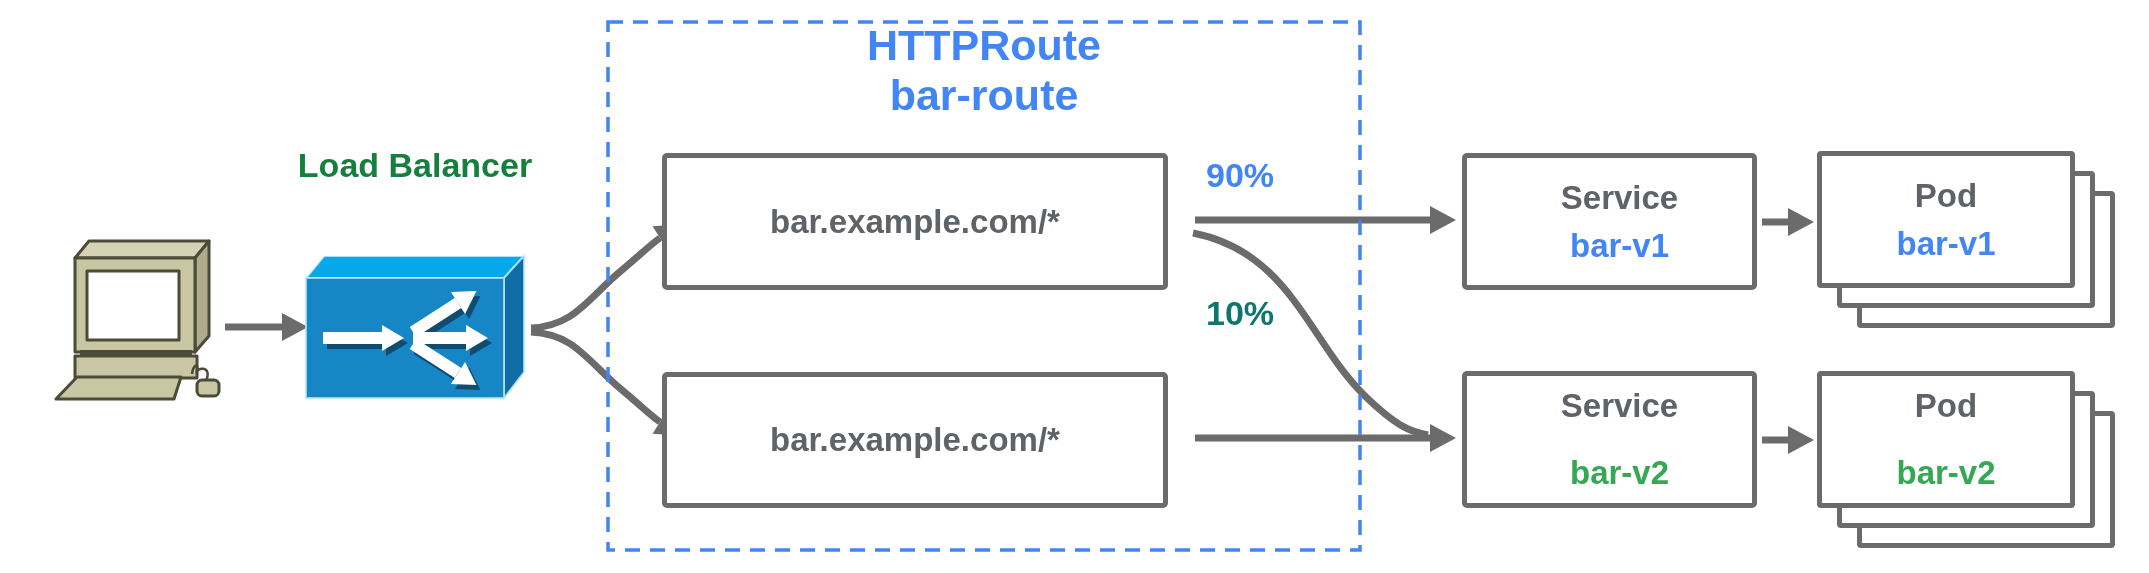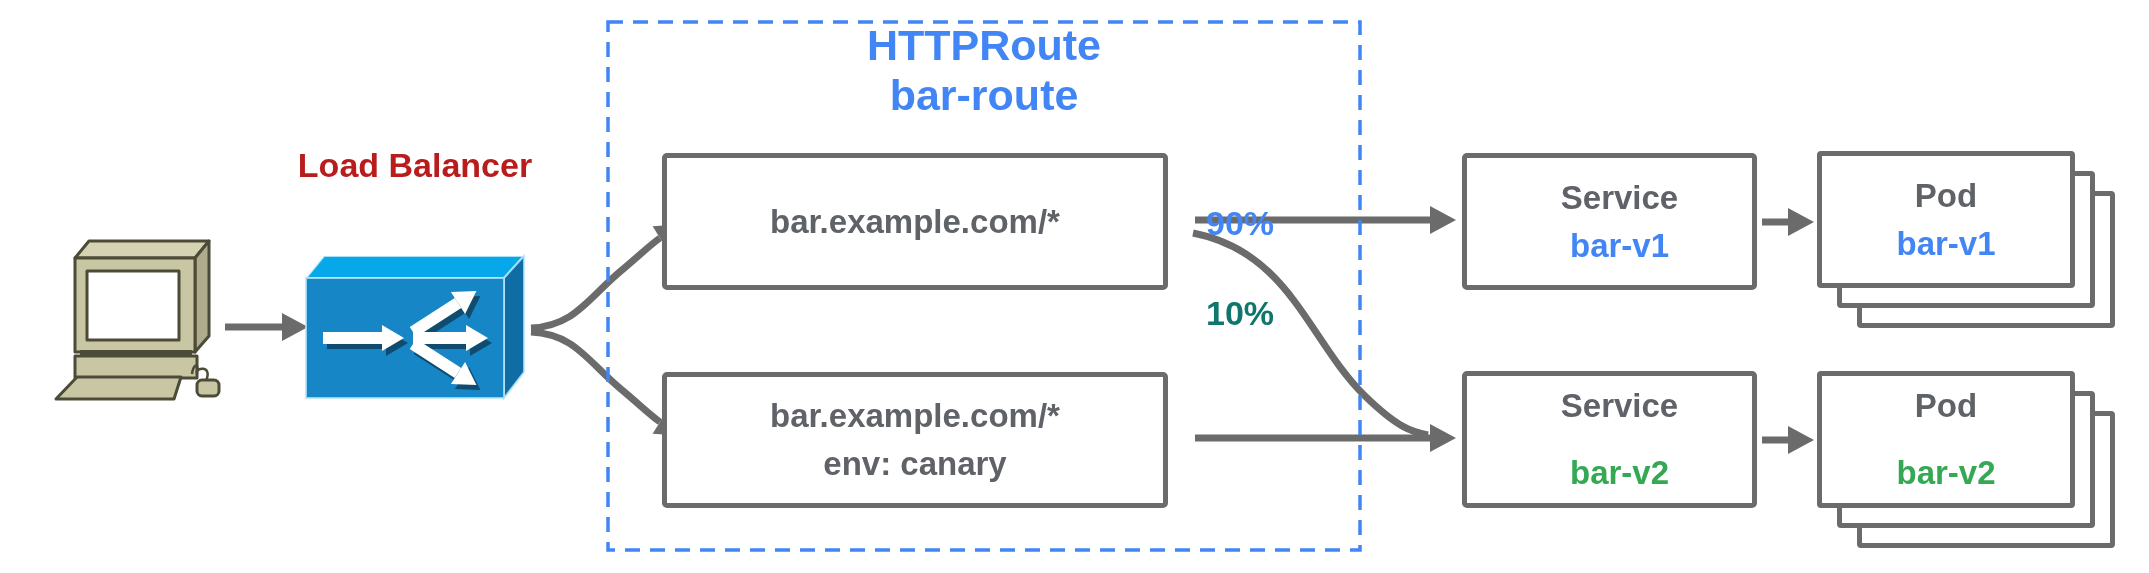--- a/index.html
+++ b/index.html
@@ -136,37 +136,36 @@
         <line x1="413" y1="332" x2="458" y2="303"></line>
           <polygon points="0,-13 22,0 0,13" transform="translate(458,303) rotate(-33)" stroke="none"></polygon>
         <line x1="413" y1="344" x2="458" y2="373"></line>
           <polygon points="0,-13 22,0 0,13" transform="translate(458,373) rotate(33)" stroke="none"></polygon>
       </g>
     </g>
 
     <rect x="608" y="22" width="752" height="528" fill="none" stroke="#4285F4" stroke-width="3.5" stroke-dasharray="15 10"></rect>
   </svg>
 
-  <div class="abs lb-label" style="color: #b91c1c;">Load Balancer</div>
+  <div class="abs lb-label" style="color: #15803d;">Load Balancer</div>
 
   <div class="abs route-title" style="color: rgb(66, 133, 244);">
     <div>HTTPRoute</div>
     <div>bar-route</div>
   </div>
 
   <div class="box rule-box rule-1">
     <div>bar.example.com/*</div>
   </div>
 
   <div class="box rule-box rule-2">
     <div>bar.example.com/*</div>
-    <div>env: canary</div>
   </div>
 
-  <div class="abs pct pct-90" style="color: rgb(66, 133, 244); margin-top: 48px;">90%</div>
+  <div class="abs pct pct-90" style="color: rgb(66, 133, 244);">90%</div>
   <div class="abs pct pct-10" style="color: #0f766e;">10%</div>
 
   <div class="box svc-box svc-1">
     <div>Service</div>
     <div class="blue" style="color: rgb(66, 133, 244);">bar-v1</div>
   </div>
 
   <div class="box svc-box svc-2">
     <div>Service</div>
     <div class="green" style="color: rgb(52, 168, 83);">bar-v2</div>

